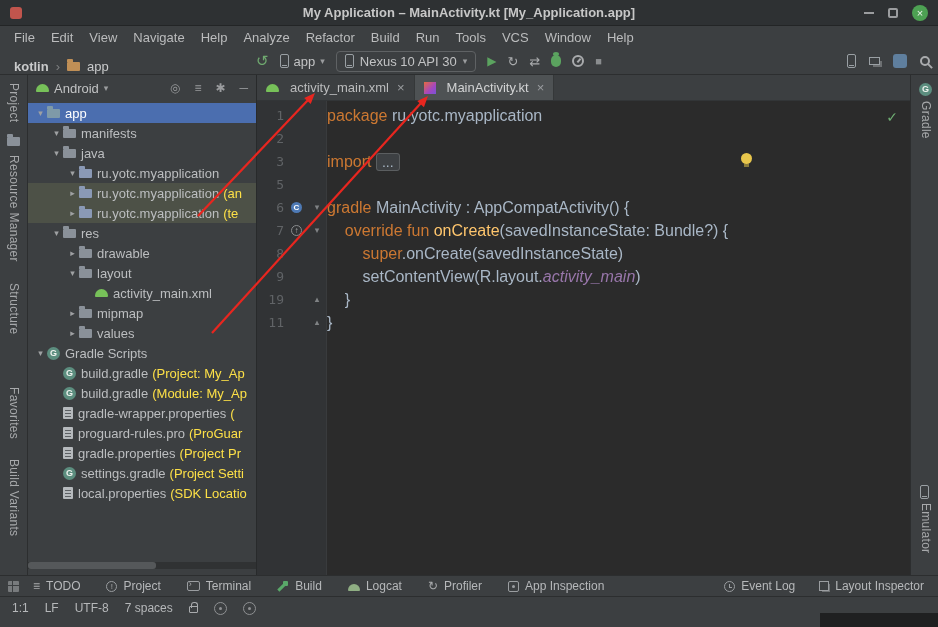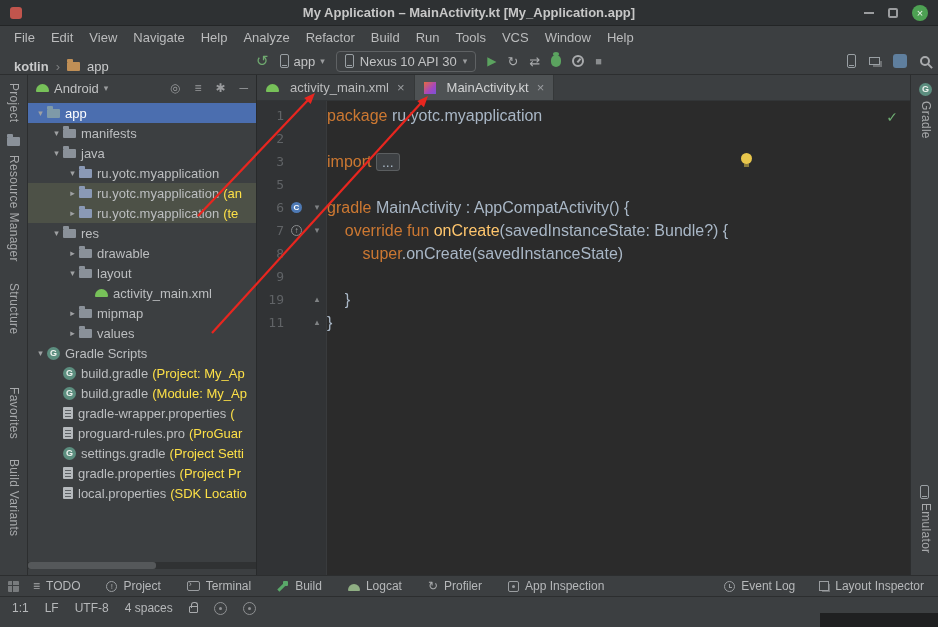--- a/index.html
+++ b/index.html
@@ -336,29 +336,29 @@
         <span class="tsuffix">(</span>
       </div>
       <div class="trow" style="padding-left:22px">
         <span class="chev"></span>
         <span class="ticon props-ico"></span>
         <span class="tlabel">proguard-rules.pro</span>
         <span class="tsuffix">(ProGuar</span>
       </div>
       <div class="trow" style="padding-left:22px">
         <span class="chev"></span>
+        <span class="ticon props-ico"></span>
+        <span class="tlabel">gradle.properties</span>
+        <span class="tsuffix">(Project Pr</span>
+      </div>
+      <div class="trow" style="padding-left:22px">
+        <span class="chev"></span>
         <span class="ticon gradle-ico"></span>
         <span class="tlabel">settings.gradle</span>
         <span class="tsuffix">(Project Setti</span>
-      </div>
-      <div class="trow" style="padding-left:22px">
-        <span class="chev"></span>
-        <span class="ticon props-ico"></span>
-        <span class="tlabel">gradle.properties</span>
-        <span class="tsuffix">(Project Pr</span>
       </div>
       <div class="trow" style="padding-left:22px">
         <span class="chev"></span>
         <span class="ticon props-ico"></span>
         <span class="tlabel">local.properties</span>
         <span class="tsuffix">(SDK Locatio</span>
       </div>
     </div>
   <div class="hscroll">
       <div class="hthumb"></div>
@@ -424,20 +424,21 @@
         <div class="cline">
           <span class="lnum">8</span>
           <span class="gcol"></span>
           <span class="fcol"></span>
           <span class="ctext"><span class="tok-pl">        </span><span class="tok-kw">super</span><span class="tok-pl">.onCreate(savedInstanceState)</span></span>
         </div>
         <div class="cline">
           <span class="lnum">9</span>
           <span class="gcol"></span>
           <span class="fcol"></span>
+          <span class="ctext"><span class="tok-pl">        setContentView(R.layout.</span><span class="tok-res">activity_main</span><span class="tok-pl">)</span></span>
         </div>
         <div class="cline">
           <span class="lnum">19</span>
           <span class="gcol"></span>
           <span class="fcol">▴</span>
           <span class="ctext"><span class="tok-pl">    }</span></span>
         </div>
         <div class="cline">
           <span class="lnum">11</span>
           <span class="gcol"></span>
@@ -492,21 +493,21 @@
         <span>Layout Inspector</span>
       </span>
     </span>
 </div>
 
 <div class="statusbar">
   <span class="sright">
     <span>1:1</span>
     <span>LF</span>
     <span>UTF-8</span>
-    <span>4 spaces</span>
+    <span>7 spaces</span>
     <span class="lock-ico"></span>
     <span class="scircle"></span>
     <span class="scircle"></span>
   </span>
 </div>
 <div class="notif"></div>
 
 <svg class="arrows" width="938" height="627" viewBox="0 0 938 627">
   <line x1="198" y1="216" x2="309" y2="99" stroke="#e8261f" stroke-width="2.2"></line>
   <polygon points="-11,-4.5 0,0 -11,4.5" fill="#e8261f" transform="translate(315,93) rotate(-46.5)"></polygon>

